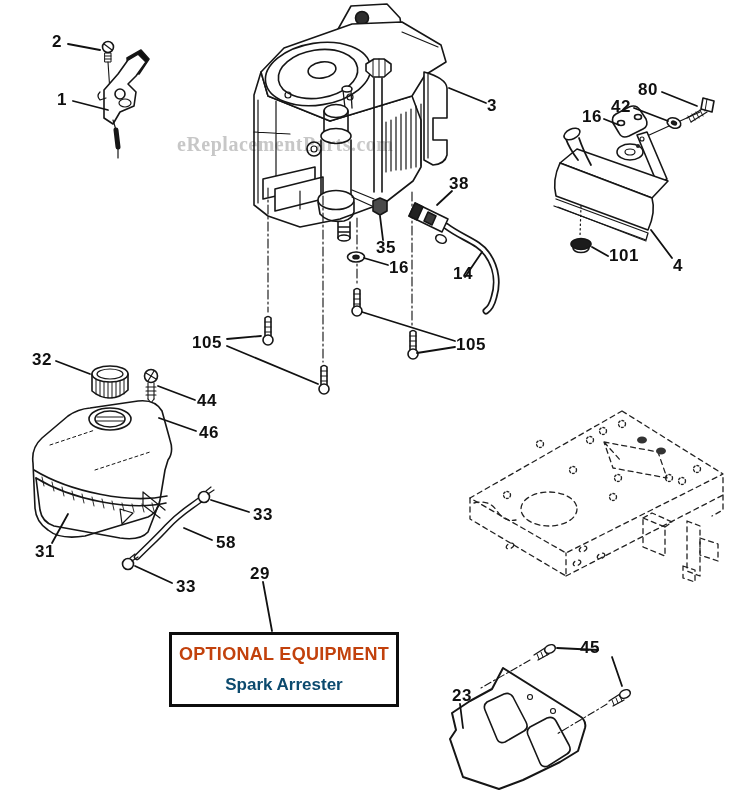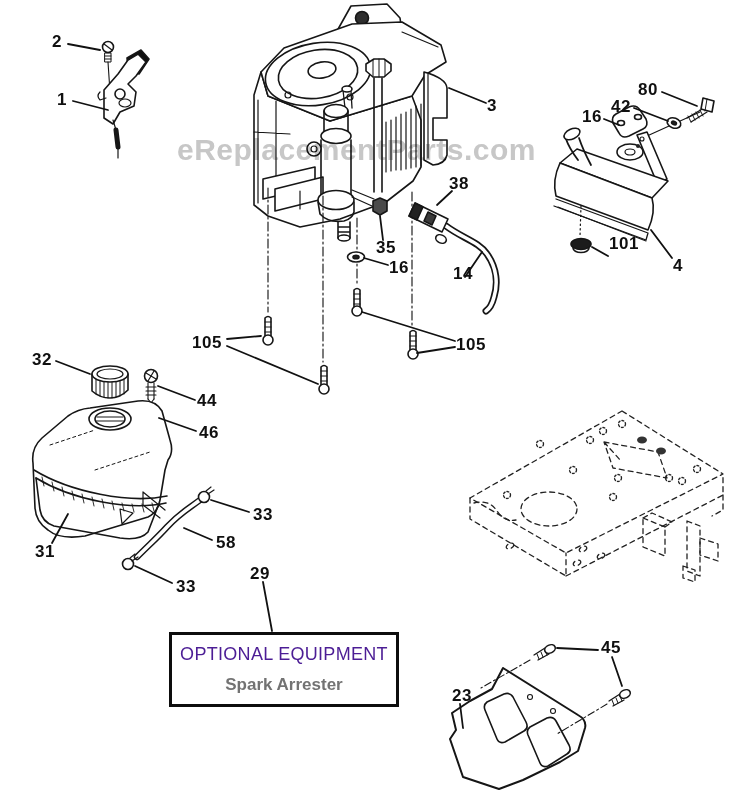--- a/index.html
+++ b/index.html
@@ -8,32 +8,32 @@
     font-family:"Liberation Sans",sans-serif;overflow:hidden;
   }
   #art{position:absolute;left:0;top:0;z-index:1;}
   .callout{
     position:absolute;transform:translate(-50%,-50%);
     font-family:"Liberation Sans",sans-serif;font-weight:bold;font-size:17px;
     color:#101010;z-index:4;white-space:nowrap;letter-spacing:0.5px;
   }
   .watermark{
     position:absolute;left:177px;top:133px;z-index:3;
-    font-family:Liberation Sans, sans-serif;font-weight:bold;font-size:30px;
+    font-family:Liberation Serif, serif;font-weight:bold;font-size:20px;
     color:#c7c7c7;letter-spacing:0.5px;mix-blend-mode:multiply;
     pointer-events:none;white-space:nowrap;
   }
   .opt-box{
     position:absolute;left:169px;top:632px;width:224px;height:69px;z-index:4;
     border:3px solid #0d0d0d;background:#ffffff;
     display:flex;flex-direction:column;align-items:center;justify-content:space-evenly;
     text-align:center;
   }
-  .opt-box .l1{font-weight:normal;font-size:18px;color:#4c1d95;letter-spacing:0.3px;}
-  .opt-box .l2{font-weight:bold;font-size:17px;color:#737373;}
+  .opt-box .l1{font-weight:bold;font-size:18px;color:#c2410c;letter-spacing:0.3px;}
+  .opt-box .l2{font-weight:bold;font-size:17px;color:#0c4a6e;}
 </style>
 </head>
 <body>
 
 <div id="stage">
 
   <svg id="art" width="750" height="797" viewBox="0 0 750 797" fill="none" stroke="#161616" stroke-width="1.6" stroke-linejoin="round" stroke-linecap="round">
 
     <g stroke-dasharray="5 4" stroke-width="1.3" stroke="#222">
       <path d="M622,411 L723,474 L566,553 L470,498 Z"></path>
@@ -306,32 +306,32 @@
     <div class="l1">OPTIONAL EQUIPMENT</div>
     <div class="l2">Spark Arrester</div>
   </div>
 
   <div class="callout" style="left:57px;top:42px">2</div>
   <div class="callout" style="left:62px;top:100px">1</div>
   <div class="callout" style="left:492px;top:106px">3</div>
   <div class="callout" style="left:648px;top:90px">80</div>
   <div class="callout" style="left:621px;top:107px">42</div>
   <div class="callout" style="left:592px;top:117px">16</div>
-  <div class="callout" style="left:624px;top:244px">101</div>
+  <div class="callout" style="left:624px;top:256px">101</div>
   <div class="callout" style="left:678px;top:266px">4</div>
   <div class="callout" style="left:459px;top:184px">38</div>
   <div class="callout" style="left:386px;top:248px">35</div>
   <div class="callout" style="left:399px;top:268px">16</div>
   <div class="callout" style="left:463px;top:274px">14</div>
   <div class="callout" style="left:207px;top:343px">105</div>
   <div class="callout" style="left:471px;top:345px">105</div>
   <div class="callout" style="left:42px;top:360px">32</div>
   <div class="callout" style="left:207px;top:401px">44</div>
   <div class="callout" style="left:209px;top:433px">46</div>
   <div class="callout" style="left:45px;top:552px">31</div>
   <div class="callout" style="left:263px;top:515px">33</div>
   <div class="callout" style="left:226px;top:543px">58</div>
   <div class="callout" style="left:186px;top:587px">33</div>
   <div class="callout" style="left:260px;top:574px">29</div>
-  <div class="callout" style="left:611px;top:648px">45</div>
+  <div class="callout" style="left:590px;top:648px">45</div>
   <div class="callout" style="left:462px;top:696px">23</div>
 
 </div>
 
 </body></html>

